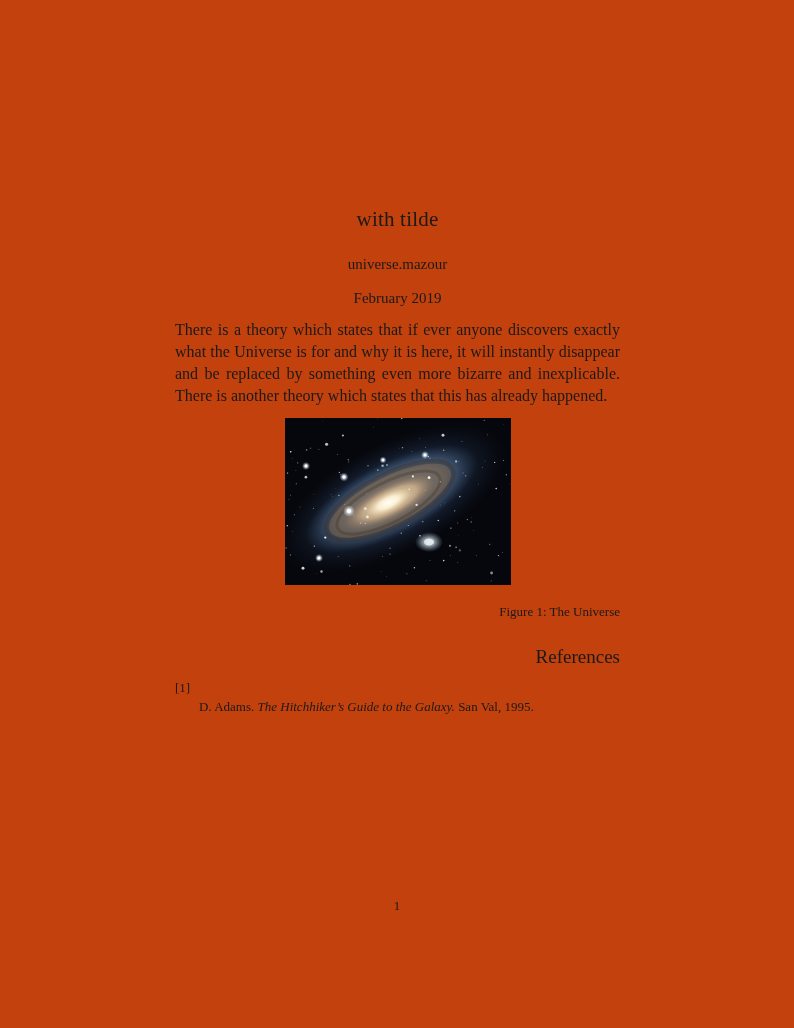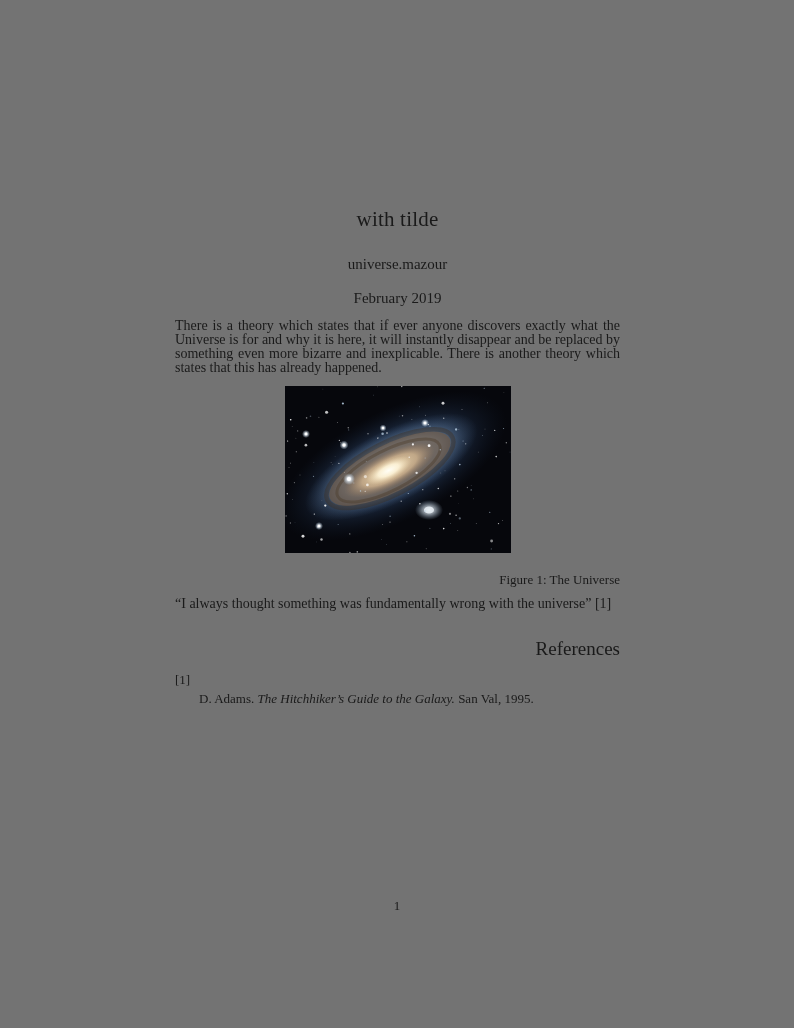--- a/index.html
+++ b/index.html
@@ -8,21 +8,21 @@
     width: 794px;
     height: 1028px;
     background: #ffffff;
     font-family: "Liberation Serif", "DejaVu Serif", serif;
     color: #1a1a1a;
   }
   .page {
     position: relative;
     width: 794px;
     height: 1028px;
-    background: #737373;
+    background: #c2410c;
     overflow: hidden;
   }
   .content {
     position: absolute;
     left: 175px;
     top: 0;
     width: 445px;
     padding-top: 207px;
   }
   .doc-title {
@@ -47,22 +47,22 @@
     font-size: 19px;
     font-weight: 700;
     line-height: 23px;
   }
   .section-heading .sec-num {
     display: inline-block;
     margin-right: 17px;
   }
   .body-text {
     margin: 12px 0 0 0;
-    font-size: 14px;
-    line-height: 14px;
+    font-size: 16px;
+    line-height: 22px;
     text-align: justify;
   }
   figure.universe-figure {
     margin: 11px 0 0 0;
     padding: 0;
     text-align: center;
   }
   .galaxy-wrap {
     display: inline-block;
     width: 226px;
@@ -315,21 +315,20 @@
               <circle cx="53.1" cy="138.5" r="0.43" fill="#bcd2e6" opacity="0.89"></circle>
               <circle cx="63.6" cy="43.9" r="0.71" fill="#bcd2e6" opacity="0.35"></circle>
               <circle cx="7.4" cy="113.7" r="0.32" fill="#ffffff" opacity="0.71"></circle>
             </g>
         </svg>
       </span>
       <figcaption class="figure-caption">Figure 1: The Universe</figcaption>
     </figure>
 
 
-    <p class="body-text conclusion-text">“I always thought something was fundamentally wrong with the universe” [1]</p>
 
     <div class="references-heading">References</div>
 
     <div class="ref-entry">
       <span class="ref-label">[1]</span>
       <span class="ref-text">
         <span>D. Adams.</span>
         <span class="ref-title-italic">The Hitchhiker’s Guide to the Galaxy.</span>
         <span>San Val, 1995.</span>
       </span>

